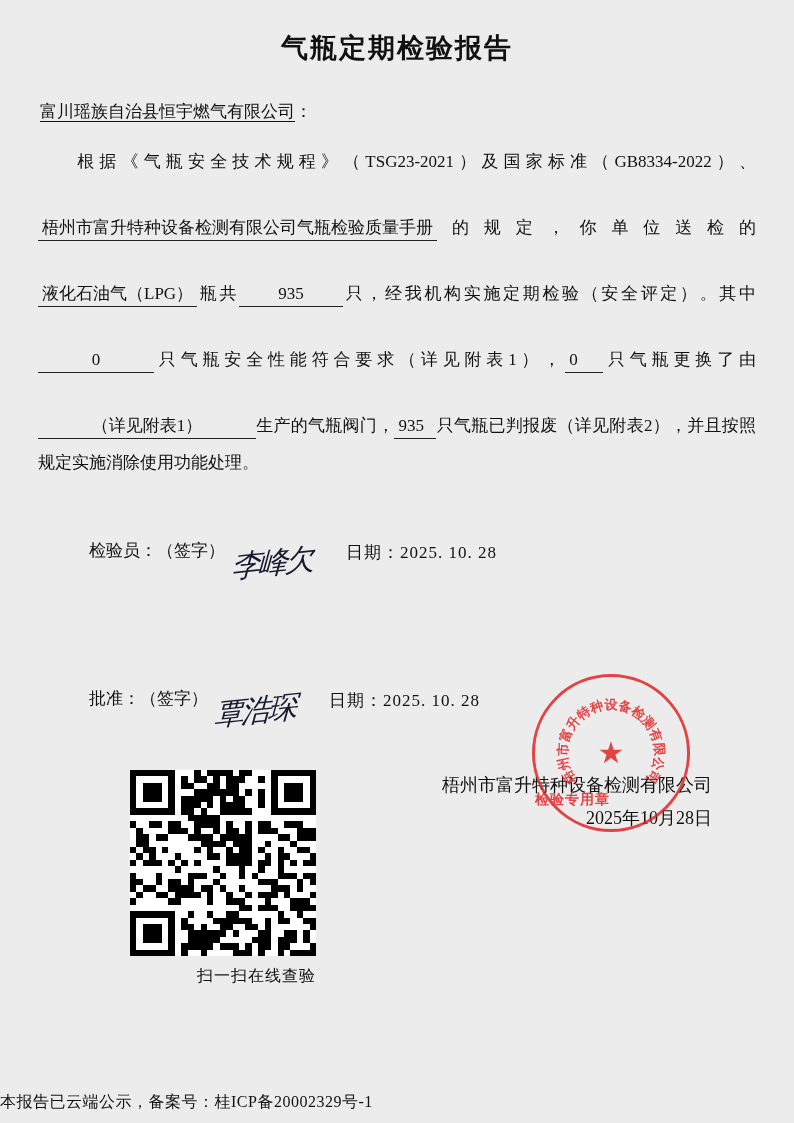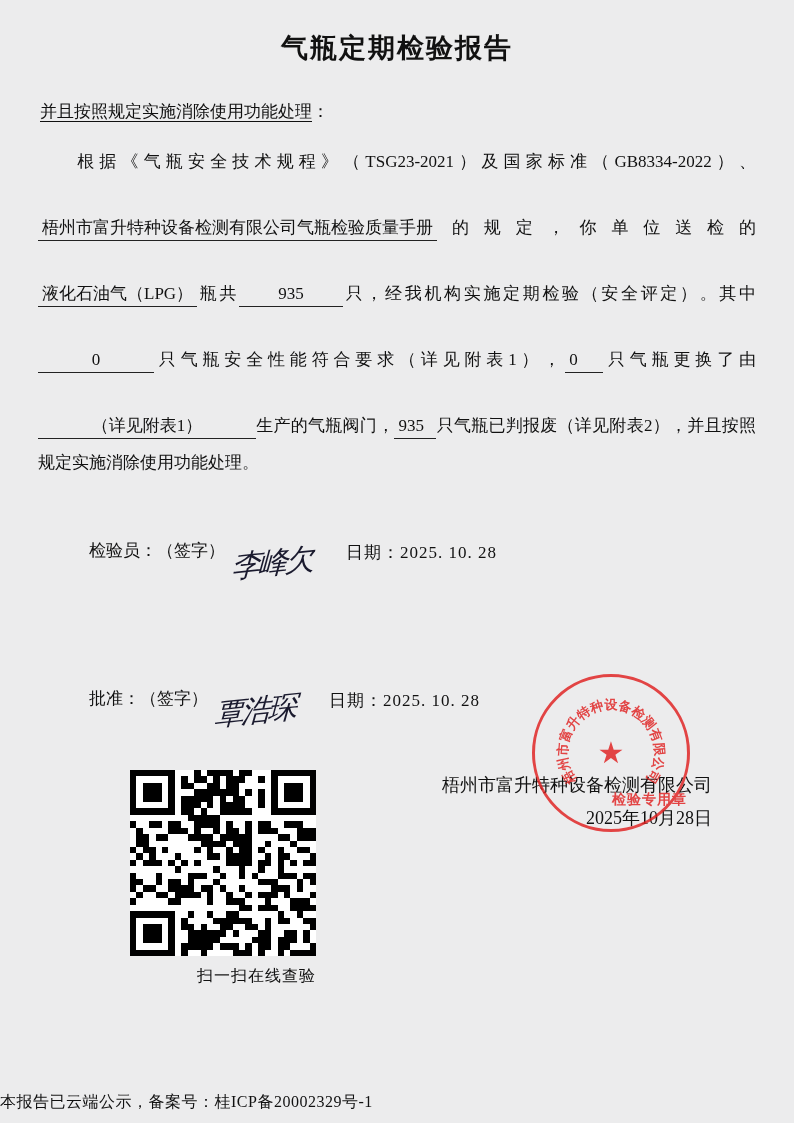--- a/index.html
+++ b/index.html
@@ -145,21 +145,21 @@
     left: 50%;
     top: 50%;
     font-size: 13px;
     font-weight: bold;
     transform-origin: 0 0;
     white-space: nowrap;
   }
   .seal .bottom-text {
     position: absolute;
     width: 100%;
-    text-align: right;
+    text-align: left;
     bottom: 20px;
     font-size: 14px;
     font-weight: bold;
     letter-spacing: 1px;
   }
 
   .qr-wrap {
     position: absolute;
     left: 130px;
     top: 758px;
@@ -190,21 +190,21 @@
 </style>
 </head>
 <body>
 
 <div class="page">
 
   <div class="doc-title">气瓶定期检验报告</div>
 
 
   <div class="addressee">
-    <span class="u">并且按照规定实施消除使用功能处理</span><span>：</span>
+    <span class="u">富川瑶族自治县恒宇燃气有限公司</span><span>：</span>
   </div>
 
   <div class="body-text">
     <span class="indent"></span><span>根据《气瓶安全技术规程》（TSG23-2021）及国家标准（GB8334-2022）、</span><span class="fill w-manual">梧州市富升特种设备检测有限公司气瓶检验质量手册</span><span>的规定，你单位送检的</span><span class="fill w-medium">液化石油气（LPG）</span><span>瓶共</span><span class="fill w-count">935</span><span>只，经我机构实施定期检验（安全评定）。其中</span><span class="fill w-qual">0</span><span>只气瓶安全性能符合要求（详见附表1），</span><span class="fill fill-left w-valve">0</span><span>只气瓶更换了由</span><span class="fill w-maker">（详见附表1）</span><span>生产的气瓶阀门，</span><span class="fill fill-left w-scrap">935</span><span>只气瓶已判报废（详见附表2），并且按照规定实施消除使用功能处理。</span>
   </div>
 
   <div class="sign-block">
 
     <div class="sign-row">
       <span class="sign-label">检验员：（签字）</span>

